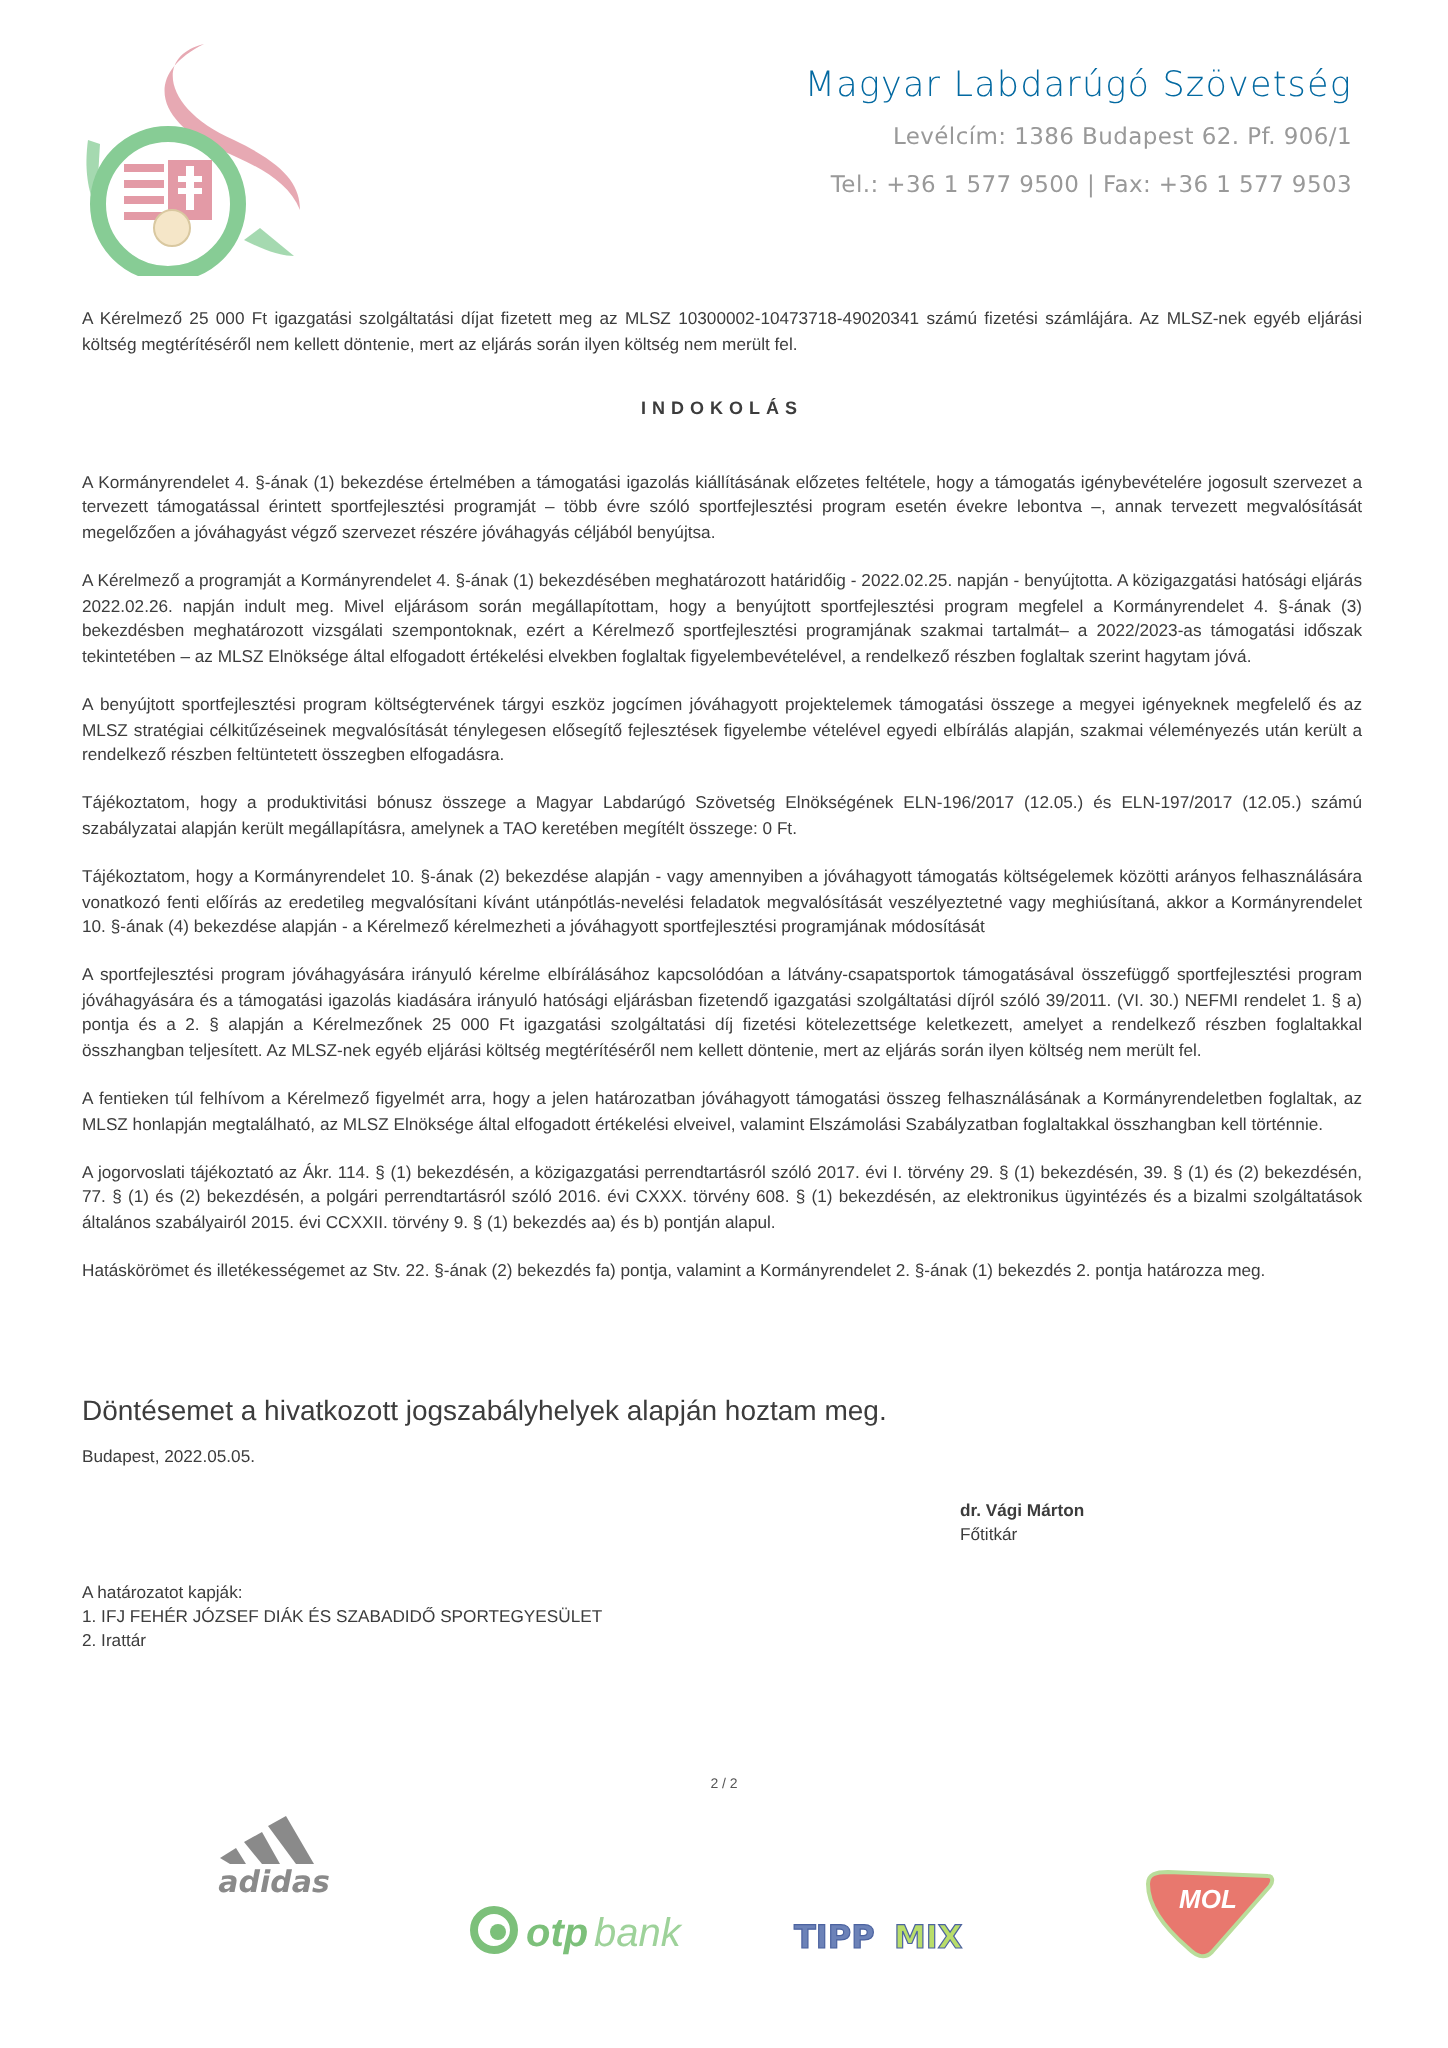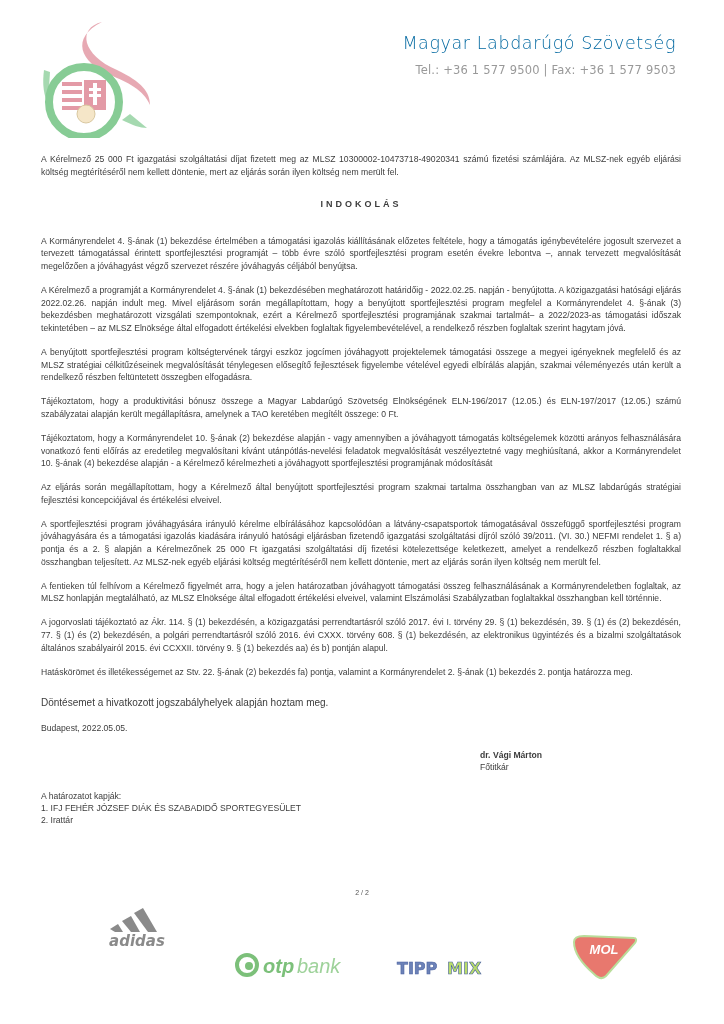--- a/index.html
+++ b/index.html
@@ -9,21 +9,21 @@
   .org .name { font-size: 17.5px; letter-spacing: 0.6px; color: #0369a1; font-weight: 300; }
   .org .addr { font-size: 11.5px; margin-top: 8px; color: #999; letter-spacing: 0.2px; }
   .org .tel { font-size: 11.5px; margin-top: 10px; color: #999; letter-spacing: 0.2px; }
   .content { position: absolute; left: 41px; width: 640px; top: 153px; font-size: 8.6px; line-height: 12.6px; color: #3c3c3c; }
   .content p { margin: 0 0 11.5px 0; text-align: justify; }
   .content .heading { text-align: center; font-weight: bold; letter-spacing: 3px; font-size: 9px; margin: 20px 0 24px 0; }
   .sig { position: absolute; left: 480px; top: 749px; width: 140px; text-align: left; font-size: 8.6px; line-height: 12px; color: #3c3c3c; }
   .sig .nm { font-weight: bold; }
   .recv { position: absolute; left: 41px; top: 790px; font-size: 8.6px; line-height: 12px; color: #3c3c3c; }
   .city { position: absolute; left: 41px; top: 723px; font-size: 8.6px; color: #3c3c3c; }
-  .decision { position: absolute; left: 41px; top: 697px; font-size: 10px; color: #3c3c3c; }
+  .decision { position: absolute; left: 41px; top: 697px; font-size: 14px; color: #3c3c3c; }
   .pagenum { position: absolute; left: 0; width: 724px; top: 889px; text-align: center; font-size: 7px; color: #555; }
   .sponsor { position: absolute; }
   .adidas { left: 100px; top: 901px; width: 75px; height: 48px; font-style: italic; }
   .otp { left: 235px; top: 950px; width: 125px; height: 30px; text-align: right; }
   .tippmix { left: 395px; top: 958px; width: 100px; height: 20px; }
   .mol { left: 570px; top: 934px; width: 70px; height: 46px; }
 </style>
 </head>
 <body>
 
@@ -41,32 +41,32 @@
     <rect x="61" y="73" width="4" height="22" fill="#fff"></rect>
     <rect x="57" y="78" width="12" height="3" fill="#fff"></rect>
     <rect x="57" y="84" width="12" height="3" fill="#fff"></rect>
     <circle cx="54" cy="104" r="9" fill="#f5e6c8" stroke="#d9c8a0"></circle>
     <text x="52" y="122" font-size="7" fill="#fff" text-anchor="middle" font-family="DejaVu Serif, serif">1901</text>
   </svg>
 </div>
 
 <div class="org">
   <div class="name">Magyar Labdarúgó Szövetség</div>
+  <div class="addr">Levélcím: 1386 Budapest 62. Pf. 906/1</div>
   <div class="tel">Tel.: +36 1 577 9500  |  Fax: +36 1 577 9503</div>
 </div>
 
 <div class="content">
   <p>A Kérelmező 25 000 Ft igazgatási szolgáltatási díjat fizetett meg az MLSZ 10300002-10473718-49020341 számú fizetési számlájára. Az MLSZ-nek egyéb eljárási költség megtérítéséről nem kellett döntenie, mert az eljárás során ilyen költség nem merült fel.</p>
   <div class="heading">INDOKOLÁS</div>
   <p>A Kormányrendelet 4. §-ának (1) bekezdése értelmében a támogatási igazolás kiállításának előzetes feltétele, hogy a támogatás igénybevételére jogosult szervezet a tervezett támogatással érintett sportfejlesztési programját – több évre szóló sportfejlesztési program esetén évekre lebontva –, annak tervezett megvalósítását megelőzően a jóváhagyást végző szervezet részére jóváhagyás céljából benyújtsa.</p>
   <p>A Kérelmező a programját a Kormányrendelet 4. §-ának (1) bekezdésében meghatározott határidőig - 2022.02.25. napján - benyújtotta. A közigazgatási hatósági eljárás 2022.02.26. napján indult meg. Mivel eljárásom során megállapítottam, hogy a benyújtott sportfejlesztési program megfelel a Kormányrendelet 4. §-ának (3) bekezdésben meghatározott vizsgálati szempontoknak, ezért a Kérelmező sportfejlesztési programjának szakmai tartalmát– a 2022/2023-as támogatási időszak tekintetében – az MLSZ Elnöksége által elfogadott értékelési elvekben foglaltak figyelembevételével, a rendelkező részben foglaltak szerint hagytam jóvá.</p>
   <p>A benyújtott sportfejlesztési program költségtervének tárgyi eszköz jogcímen jóváhagyott projektelemek támogatási összege a megyei igényeknek megfelelő és az MLSZ stratégiai célkitűzéseinek megvalósítását ténylegesen elősegítő fejlesztések figyelembe vételével egyedi elbírálás alapján, szakmai véleményezés után került a rendelkező részben feltüntetett összegben elfogadásra.</p>
   <p>Tájékoztatom, hogy a produktivitási bónusz összege a Magyar Labdarúgó Szövetség Elnökségének ELN-196/2017 (12.05.) és ELN-197/2017 (12.05.) számú szabályzatai alapján került megállapításra, amelynek a TAO keretében megítélt összege: 0 Ft.</p>
   <p>Tájékoztatom, hogy a Kormányrendelet 10. §-ának (2) bekezdése alapján - vagy amennyiben a jóváhagyott támogatás költségelemek közötti arányos felhasználására vonatkozó fenti előírás az eredetileg megvalósítani kívánt utánpótlás-nevelési feladatok megvalósítását veszélyeztetné vagy meghiúsítaná, akkor a Kormányrendelet 10. §-ának (4) bekezdése alapján - a Kérelmező kérelmezheti a jóváhagyott sportfejlesztési programjának módosítását</p>
-  <p>Az eljárás során megállapítottam, hogy a Kérelmező által benyújtott sportfejlesztési program szakmai tartalma összhangban van az MLSZ labdarúgás stratégiai fejlesztési koncepciójával és értékelési elveivel.</p>
   <p>A sportfejlesztési program jóváhagyására irányuló kérelme elbírálásához kapcsolódóan a látvány-csapatsportok támogatásával összefüggő sportfejlesztési program jóváhagyására és a támogatási igazolás kiadására irányuló hatósági eljárásban fizetendő igazgatási szolgáltatási díjról szóló 39/2011. (VI. 30.) NEFMI rendelet 1. § a) pontja és a 2. § alapján a Kérelmezőnek 25 000 Ft igazgatási szolgáltatási díj fizetési kötelezettsége keletkezett, amelyet a rendelkező részben foglaltakkal összhangban teljesített. Az MLSZ-nek egyéb eljárási költség megtérítéséről nem kellett döntenie, mert az eljárás során ilyen költség nem merült fel.</p>
   <p>A fentieken túl felhívom a Kérelmező figyelmét arra, hogy a jelen határozatban jóváhagyott támogatási összeg felhasználásának a Kormányrendeletben foglaltak, az MLSZ honlapján megtalálható, az MLSZ Elnöksége által elfogadott értékelési elveivel, valamint Elszámolási Szabályzatban foglaltakkal összhangban kell történnie.</p>
   <p>A jogorvoslati tájékoztató az Ákr. 114. § (1) bekezdésén, a közigazgatási perrendtartásról szóló 2017. évi I. törvény 29. § (1) bekezdésén, 39. § (1) és (2) bekezdésén, 77. § (1) és (2) bekezdésén, a polgári perrendtartásról szóló 2016. évi CXXX. törvény 608. § (1) bekezdésén, az elektronikus ügyintézés és a bizalmi szolgáltatások általános szabályairól 2015. évi CCXXII. törvény 9. § (1) bekezdés aa) és b) pontján alapul.</p>
   <p>Hatáskörömet és illetékességemet az Stv. 22. §-ának (2) bekezdés fa) pontja, valamint a Kormányrendelet 2. §-ának (1) bekezdés 2. pontja határozza meg.</p>
 </div>
 
 <div class="decision">Döntésemet a hivatkozott jogszabályhelyek alapján hoztam meg.</div>
 <div class="city">Budapest, 2022.05.05.</div>
 
 <div class="sig">

